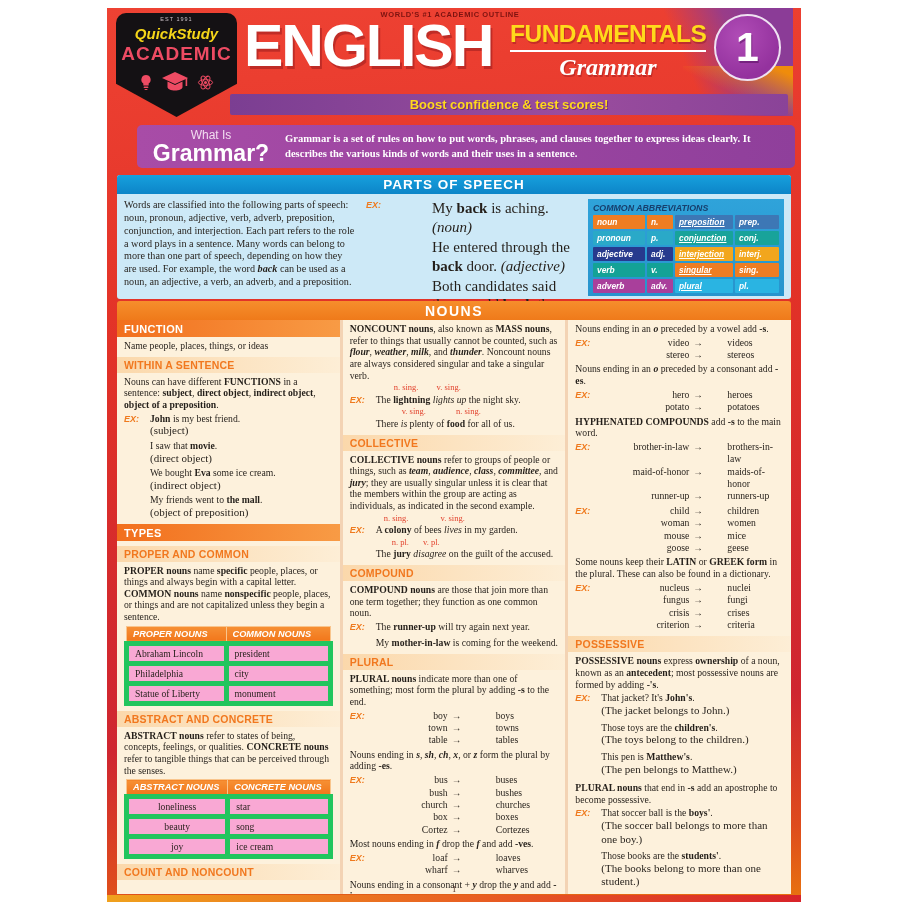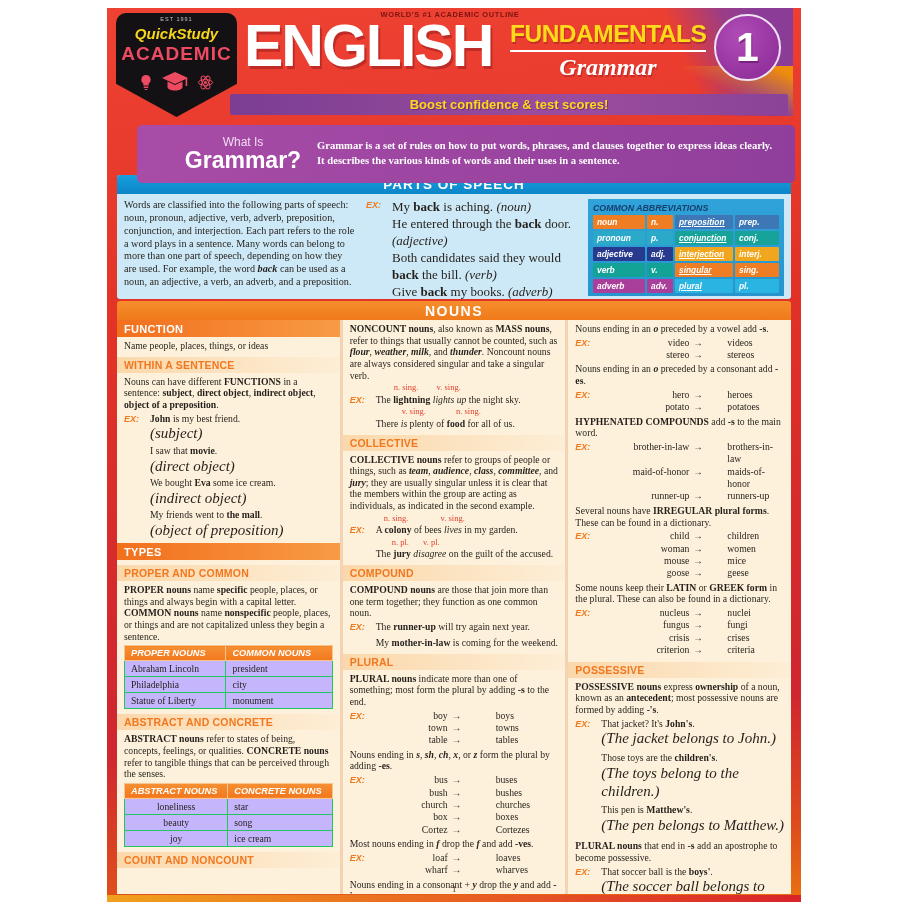--- a/index.html
+++ b/index.html
@@ -38,35 +38,35 @@
          background:radial-gradient(circle at 38% 32%,#b04cb6,#94329e 70%);
          border:2px solid #efe2f2;display:flex;align-items:center;justify-content:center;z-index:7;}
   .badge span{font-family:"Liberation Sans",sans-serif;font-weight:bold;font-size:41px;color:#fff;
               text-shadow:1px 2px 0 rgba(80,10,90,.5);}
   .banner{position:absolute;top:86px;left:123px;right:5px;height:21px;border-radius:2px;
           background:linear-gradient(90deg,#7b3e92,#9a4d9e 60%,#8a4398);
           display:flex;align-items:center;justify-content:center;z-index:5;}
   .banner span{font-family:"Liberation Sans",sans-serif;font-weight:bold;font-size:13px;color:#ffd91c;
                text-shadow:1px 1px 0 rgba(80,10,90,.45);}
   
-  .whatis{position:absolute;top:117px;left:30px;right:6px;height:58px;border-radius:5px;
-          background:linear-gradient(90deg,#a84ca7,#8f3f9b);display:flex;align-items:center;z-index:4;padding-left:32px;}
+  .whatis{position:absolute;top:117px;left:30px;right:6px;height:43px;border-radius:5px;
+          background:linear-gradient(90deg,#a84ca7,#8f3f9b);display:flex;align-items:center;z-index:4;}
   .wi-label{flex:0 0 148px;text-align:center;line-height:1;}
   .wi-l1{font-family:"Liberation Sans",sans-serif;font-size:12px;color:#f2dcf0;}
   .wi-l2{font-family:"Liberation Sans",sans-serif;font-weight:bold;font-size:23px;color:#fff;margin-top:1px;}
   .wi-text{flex:1;color:#fff;font-weight:bold;font-size:10.6px;line-height:1.4;padding-right:14px;}
   
   .pos{position:absolute;top:167px;left:10px;right:10px;height:124px;background:#cde9f7;border-radius:3px;}
   .pos-bar{height:19px;background:linear-gradient(180deg,#17a0dd,#0c85c8);border-radius:3px 3px 0 0;
            display:flex;align-items:center;justify-content:center;}
   .pos-bar span{font-family:"Liberation Sans",sans-serif;font-weight:bold;font-size:13.5px;color:#fff;letter-spacing:1px;}
   .pos-body{display:flex;padding:5px 7px 0;}
   .pos-intro{flex:0 0 233px;font-size:10.2px;line-height:1.26;color:#241f1a;}
   .pos-ex{flex:1;margin-left:9px;display:flex;}
-  .pos-ex-lines .pline{font-size:13px;line-height:1.26;margin-bottom:1px;color:#241f1a;}
+  .pos-ex-lines .pline{font-size:15px;line-height:1.26;margin-bottom:1px;color:#241f1a;margin-left:40px;}
   .exlab{flex:0 0 26px;font-family:"Liberation Sans",sans-serif;font-weight:bold;font-style:italic;
          color:#ef7a1e;font-size:9px;padding-top:1px;}
   .abbrev{flex:0 0 186px;margin-left:9px;background:linear-gradient(180deg,#2fa3da,#2794cd);
           border-radius:0;padding:3px 5px;align-self:flex-start;}
   .abbrev-title{font-family:"Liberation Sans",sans-serif;font-weight:bold;font-style:italic;
                 font-size:8.8px;color:#173f6d;margin:1px 0 2px;}
   .ab-row{display:flex;gap:2px;margin-top:2px;}
   .ab-cell{height:14px;border-radius:1px;color:#fff;font-family:"Liberation Sans",sans-serif;
            font-weight:bold;font-style:italic;font-size:8.4px;padding:2px 0 0 4px;box-sizing:border-box;
            white-space:nowrap;overflow:hidden;}
@@ -79,31 +79,31 @@
   .col{flex:1 1 0;background:#fdf1dc;padding:0 7px 4px;overflow:hidden;}
   .col.pt{padding-top:3px;}
   .h1{margin:0 -7px 3px;padding:3px 7px 2px;background:linear-gradient(90deg,#f26f1d,#f89b45);
       color:#fff;font-family:"Liberation Sans",sans-serif;font-weight:bold;font-size:11px;letter-spacing:.3px;}
   .h2{margin:5px -7px 3px;padding:2px 7px;background:linear-gradient(90deg,#fbd8ab,#fdeed6);
       color:#f1781f;font-family:"Liberation Sans",sans-serif;font-weight:bold;font-size:10.5px;letter-spacing:.2px;}
   .col p{margin:0 0 2px;font-size:9.7px;line-height:1.2;color:#241f1a;}
   .ex{display:flex;margin:1px 0 2px;}
   .ex-body{flex:1;}
   .sent{font-size:9.7px;line-height:1.22;color:#241f1a;}
-  .note{font-size:15px;font-style:italic;line-height:1.22;color:#241f1a;margin-bottom:2px;}
+  .note{font-size:11px;line-height:1.22;color:#241f1a;margin-bottom:2px;}
   .mb4{margin-bottom:4px;}
   .ann{font-size:8.5px;color:#e2432e;line-height:1.1;margin-top:2px;}
   .ann span{display:inline-block;}
   .pair{display:flex;font-size:9.7px;line-height:1.28;color:#241f1a;}
   .pair .w1{flex:0 0 72px;text-align:right;} .pair .ar{flex:0 0 44px;padding-left:4px;} .pair .w2{flex:1;}
   .colR .pair .w1{flex:0 0 88px;} .colR .pair .ar{flex:0 0 34px;}
   .tbl{width:100%;border-collapse:collapse;margin:3px 0 4px;}
   .tbl th{background:linear-gradient(180deg,#f69034,#f2771c);color:#fff;font-family:"Liberation Sans",sans-serif;
           font-style:italic;font-weight:bold;font-size:9.2px;text-align:left;padding:2px 6px;border:1px solid #f9c58d;}
-  .tbl td{font-size:9.6px;color:#241f1a;padding:2px 6px;border:1px solid #22c55e;background:#c4b5fd;}
+  .tbl td{font-size:9.6px;color:#241f1a;padding:2px 6px;border:5px solid #22c55e;background:#f9a8d4;}
   .tbl.ctr td:first-child{text-align:center;}
   .footer-bar{position:absolute;left:0;right:0;bottom:0;height:7px;
               background:linear-gradient(90deg,#f0a11d,#e85c22 55%,#d8232a);}
   .pagenum{position:absolute;bottom:8px;left:50%;transform:translateX(-50%);
            font-size:7.5px;color:#3a1008;z-index:3;}
 </style>
 </head>
 <body>
 
 <div class="sheet">
@@ -465,21 +465,20 @@
               <span class="ar">→</span>
               <span class="w2">maids-of-honor</span>
             </div>
           <div class="pair">
               <span class="w1">runner-up</span>
               <span class="ar">→</span>
               <span class="w2">runners-up</span>
             </div>
         </div>
       </div>
-      <p>Several nouns have <b>IRREGULAR plural forms</b>. These can be found in a dictionary.</p>
       <div class="ex">
         <div class="exlab">EX:</div>
         <div class="ex-body">
           <div class="pair">
               <span class="w1">child</span>
               <span class="ar">→</span>
               <span class="w2">children</span>
             </div>
           <div class="pair">
               <span class="w1">woman</span>

